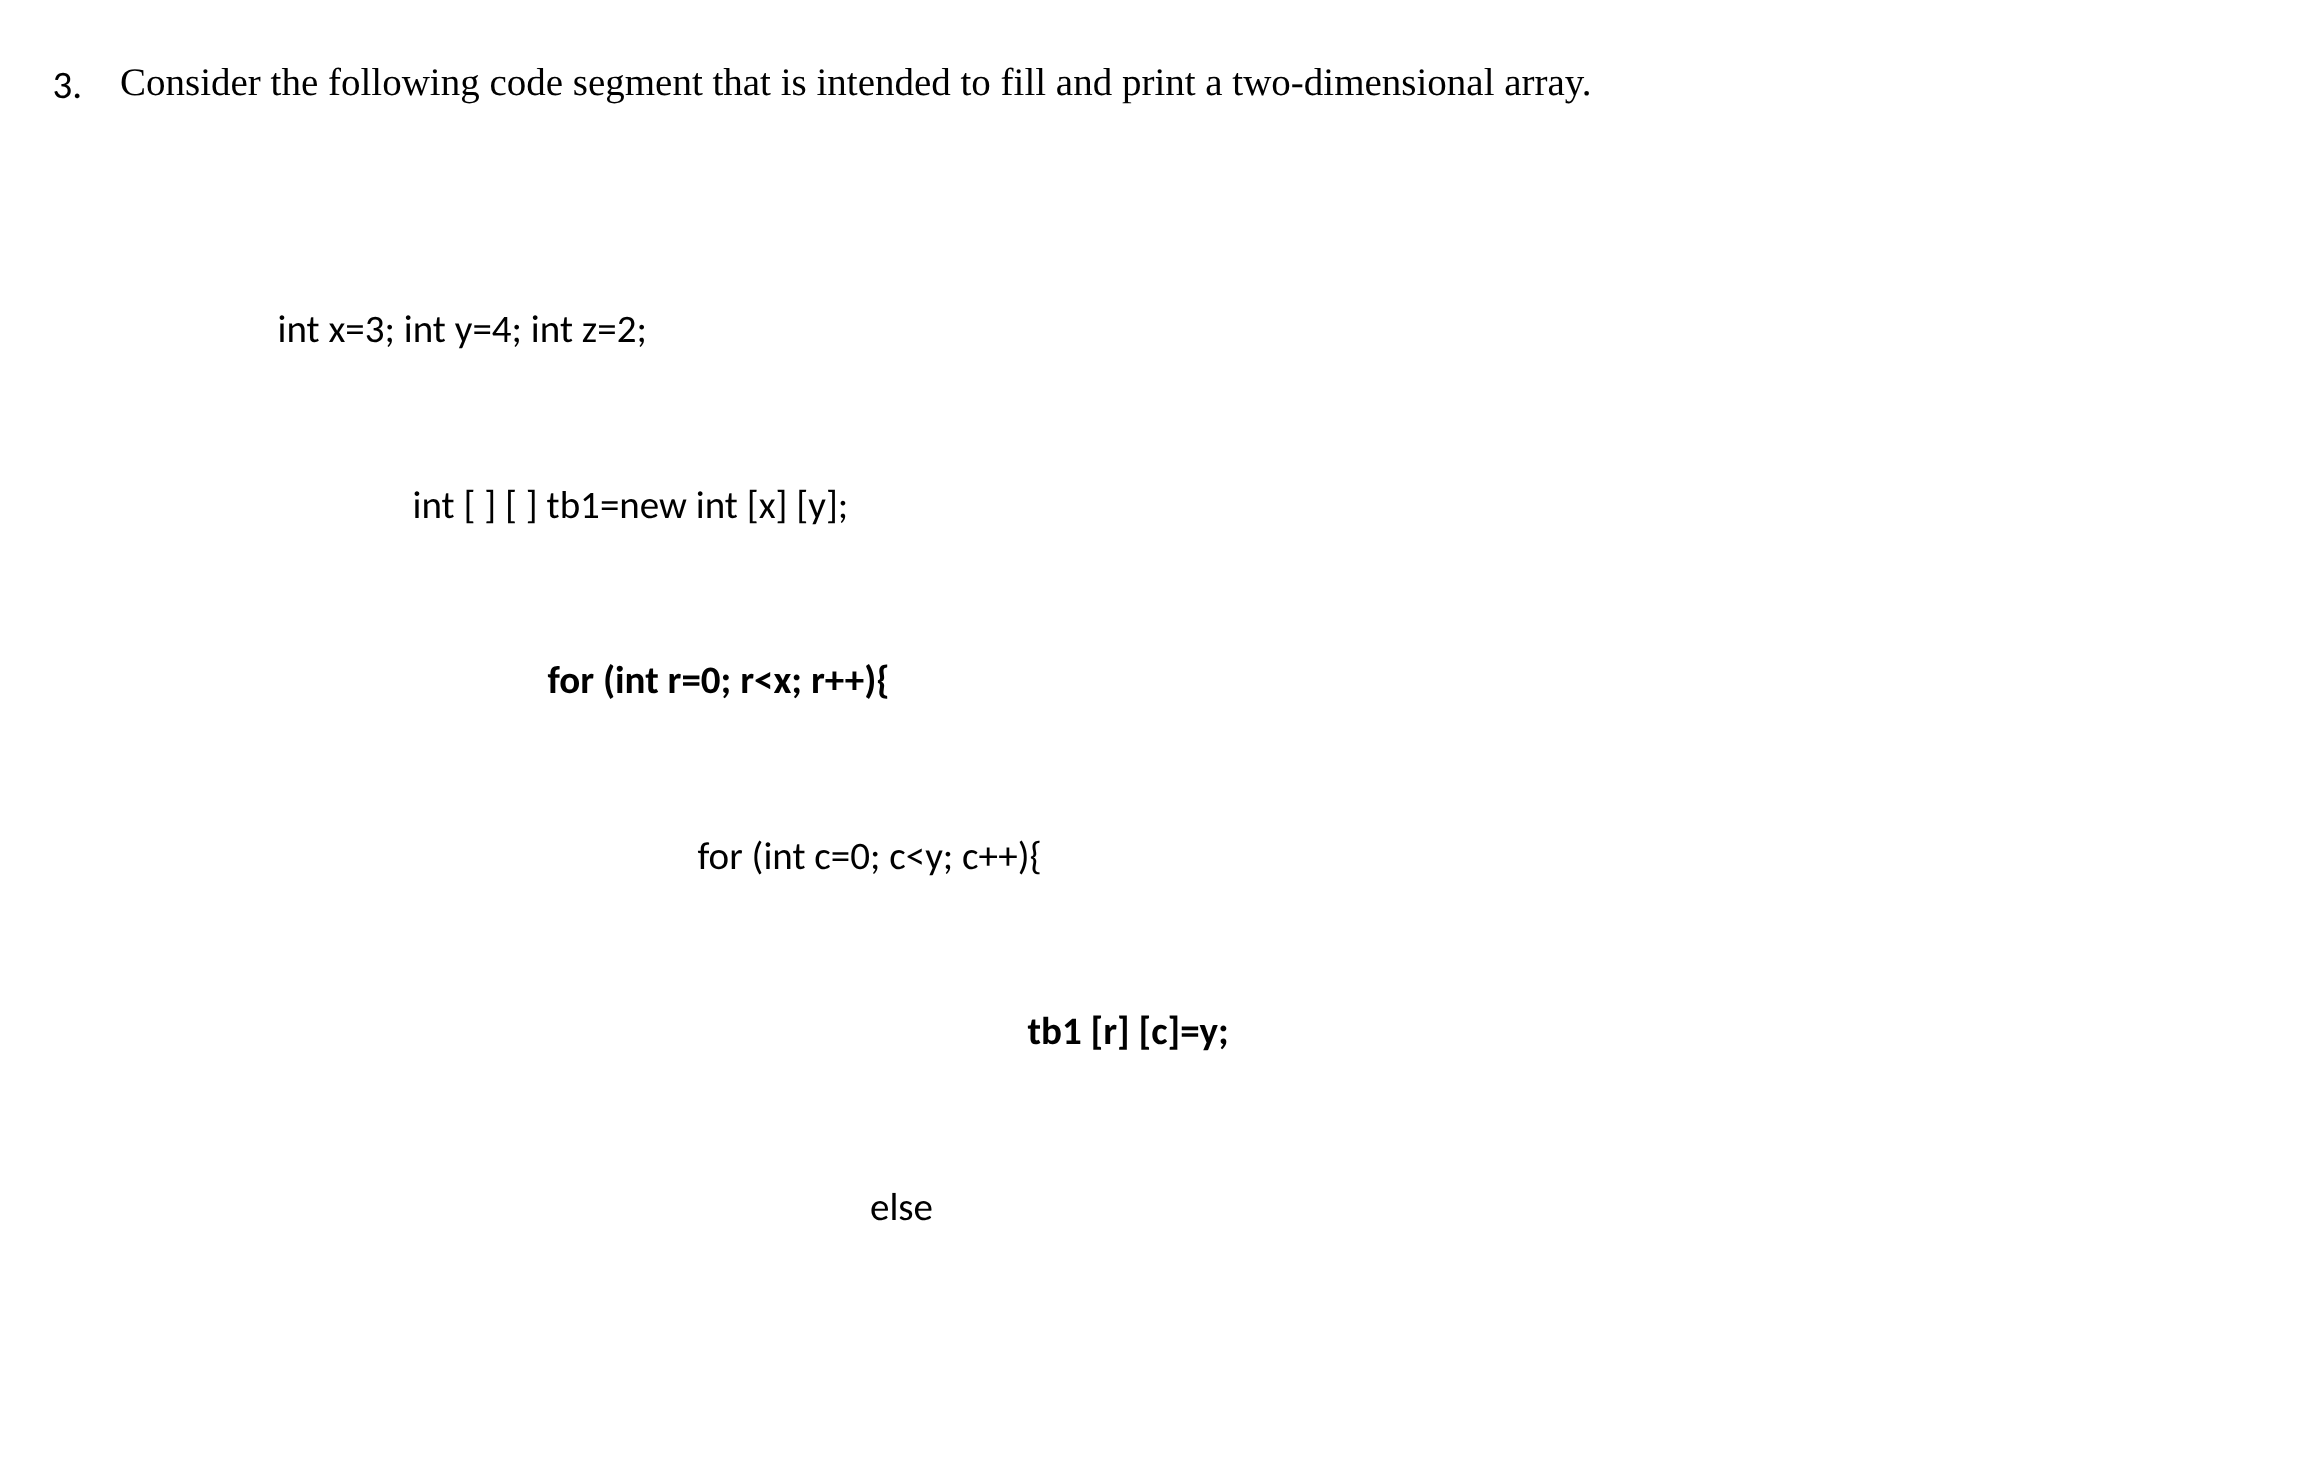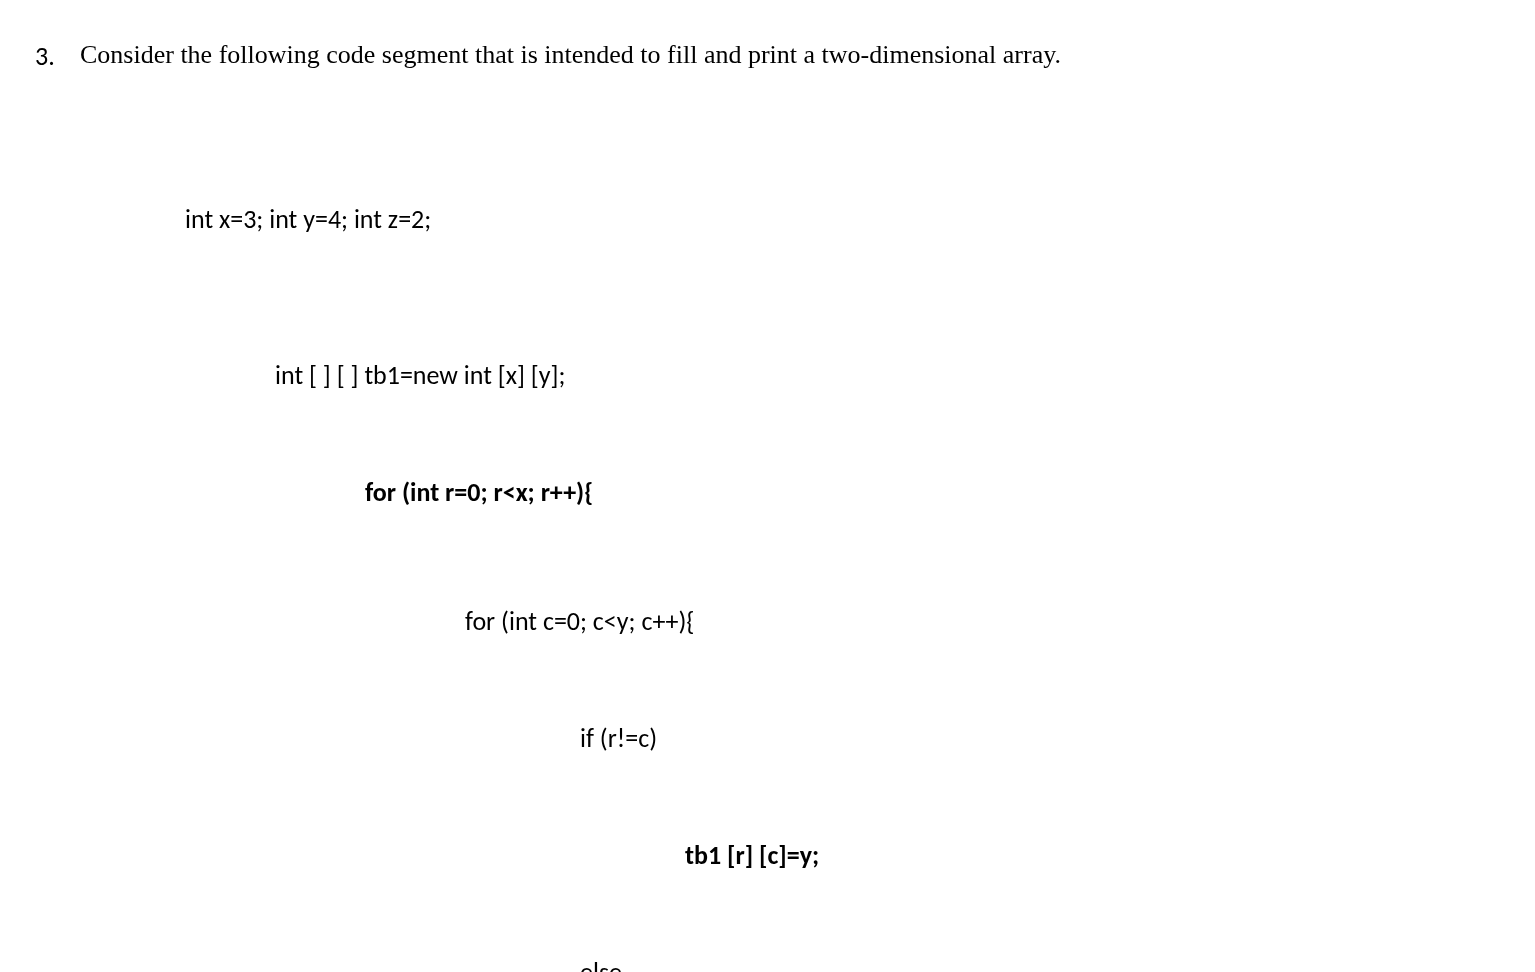--- a/index.html
+++ b/index.html
@@ -34,40 +34,39 @@
     .code-block {
       margin-left: 155px;
       line-height: 1.5;
       white-space: pre;
       font-family: Calibri, "Segoe UI", Arial, sans-serif;
       margin-bottom: 55px;
     }
     .code-line {
       padding-left: 0;
     }
-    .ind1 { padding-left: 90px; margin-top: 39px; }
+    .ind1 { padding-left: 90px; }
     .ind2 { padding-left: 180px; font-weight: bold; }
-    .ind3 { padding-left: 280px; margin-top: 12px; }
+    .ind3 { padding-left: 280px; }
     .ind4 { padding-left: 395px; }
     .ind5 { padding-left: 500px; font-weight: bold; }
   </style>
 </head>
 <body>
 
 <div class="question-row">
   <div class="question-number">3.</div>
   <div class="question-text">Consider the following code segment that is intended to fill and print a two-dimensional array.</div>
 </div>
 
 <div class="code-block">
   <div class="code-line">int x=3; int y=4; int z=2;</div>
   <div class="code-line ind1">int [ ] [ ] tb1=new int [x] [y];</div>
   <div class="code-line ind2">for (int r=0; r&lt;x; r++){</div>
   <div class="code-line ind3">for (int c=0; c&lt;y; c++){</div>
-  <div class="code-line ind4">if (r!=c)</div>
   <div class="code-line ind5">tb1 [r] [c]=y;</div>
   <div class="code-line ind4">else</div>
   
   
   
   
   
   
   
   

